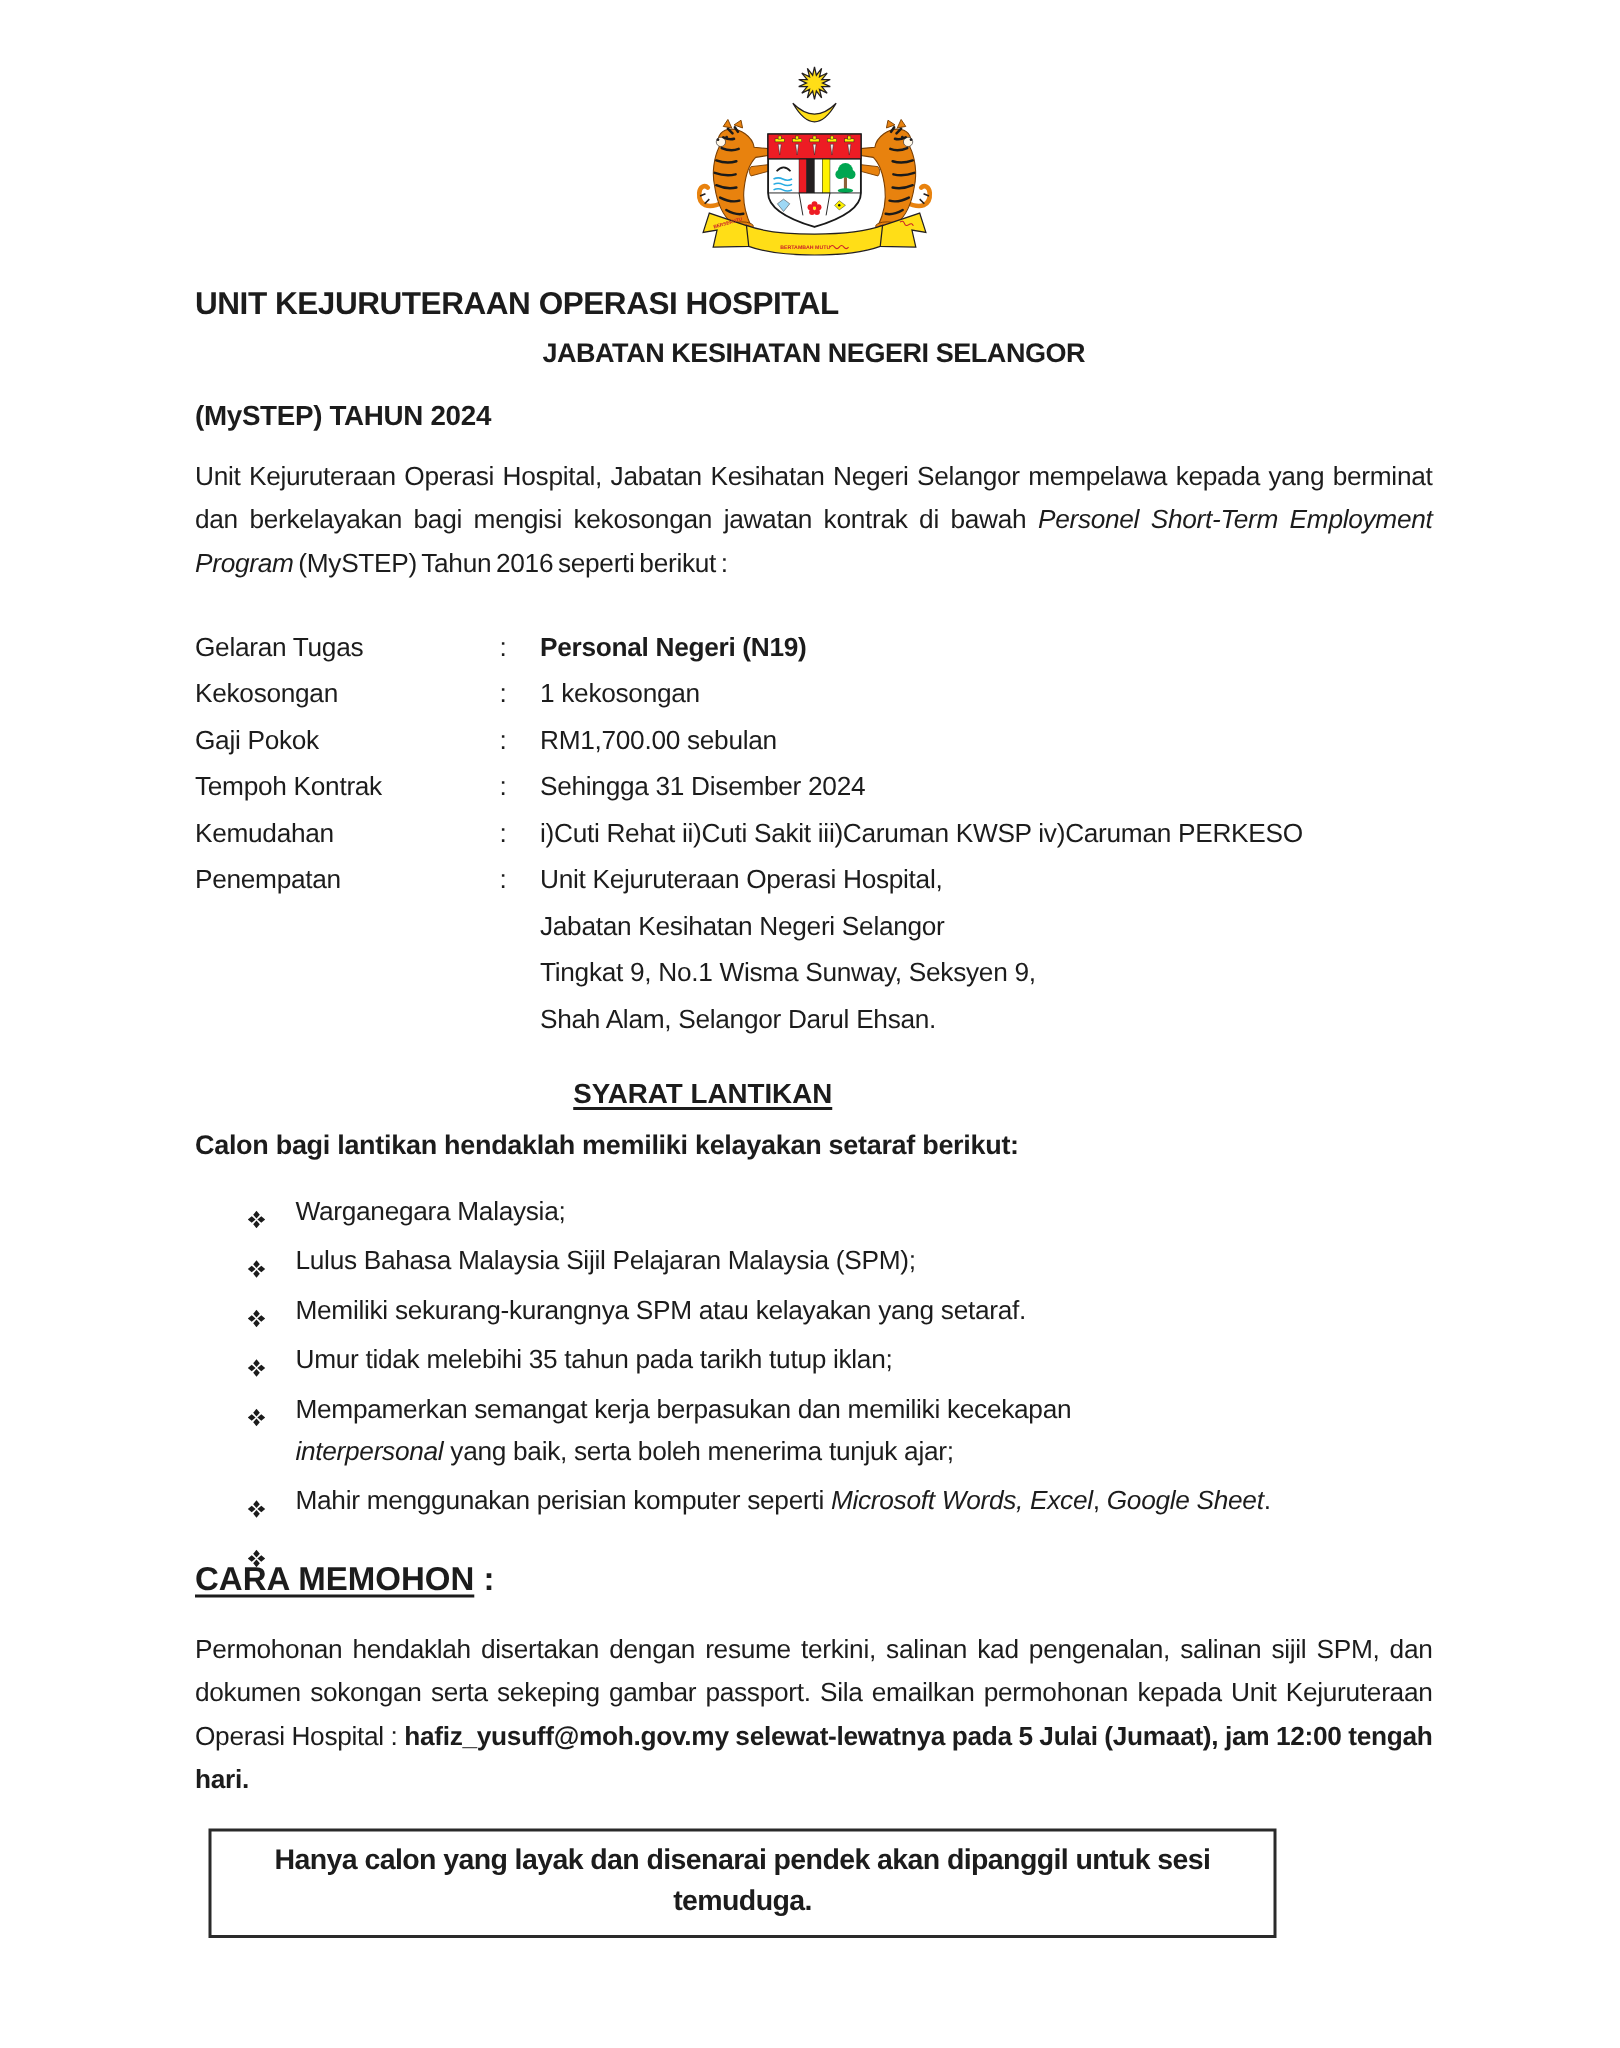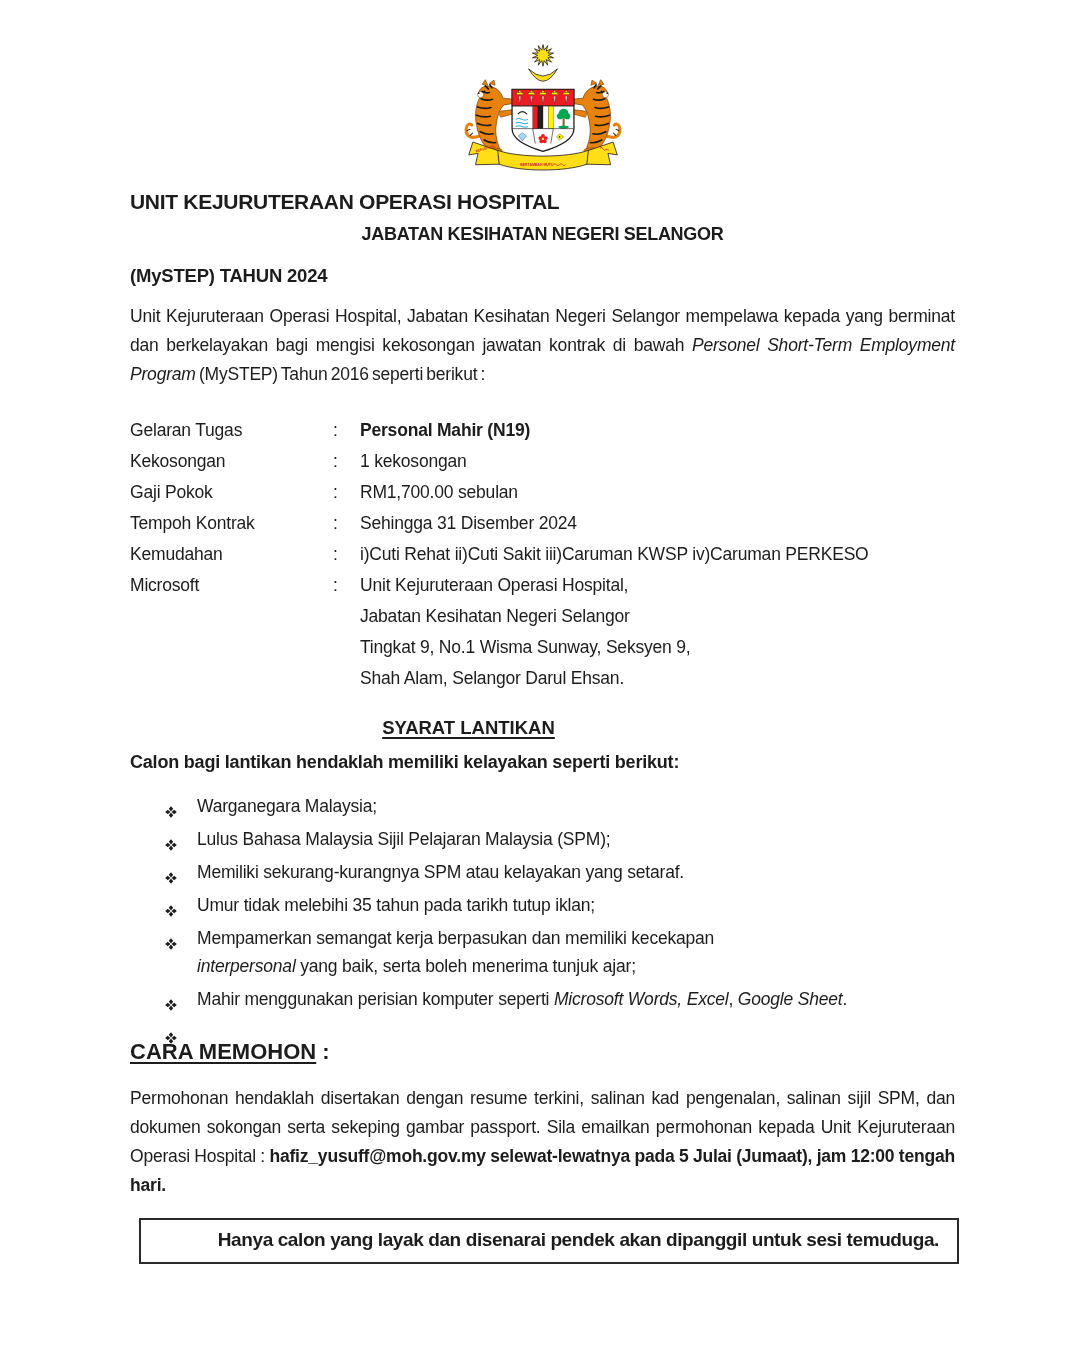--- a/index.html
+++ b/index.html
@@ -52,23 +52,23 @@
   }
   ul.req-list .bullet-ico { position:absolute; left:35px; top:6px; }
 
   
   h4.cara-heading { margin-top:24px; font-size:22px; font-weight:bold; line-height:29px; }
   h4.cara-heading .u { text-decoration:underline; text-decoration-thickness:2px; text-underline-offset:3px; }
   p.cara-para { margin-top:18px; text-align:justify; }
 
   
   .notice-box {
-    margin-top:18px; margin-left:9px; width:820px;
+    margin-top:18px; margin-left:9px; width:712px;
     border:2px solid #2a2a2a; padding:6px 18px 9px;
-    text-align:right; font-weight:bold; font-size:19px; letter-spacing:-0.4px; line-height:27px;
+    text-align:center; font-weight:bold; font-size:19px; letter-spacing:-0.4px; line-height:27px;
   }
 </style>
 </head>
 <body>
 
 <div class="page">
   <div class="content">
 
     <div class="crest-wrap">
       <svg width="186" height="132" viewBox="0 0 180 128">
@@ -181,50 +181,50 @@
 
     <div class="advert-heading">
       <div>(MySTEP) TAHUN 2024</div>
     </div>
 
     <p class="intro body-text"><span>Unit Kejuruteraan Operasi Hospital, Jabatan Kesihatan Negeri Selangor mempelawa kepada yang berminat dan berkelayakan bagi mengisi kekosongan jawatan kontrak di bawah </span><span class="it">Personel Short-Term Employment Program</span><span> (MySTEP) Tahun 2016 seperti berikut :</span></p>
 
     <div class="details">
       <div class="cell">Gelaran Tugas</div>
       <div class="cell">:</div>
-      <div class="cell val-bold">Personal Mahir (N19)</div>
+      <div class="cell val-bold">Personal Negeri (N19)</div>
 
       <div class="cell">Kekosongan</div>
       <div class="cell">:</div>
       <div class="cell">1 kekosongan</div>
 
       <div class="cell">Gaji Pokok</div>
       <div class="cell">:</div>
       <div class="cell">RM1,700.00 sebulan</div>
 
       <div class="cell">Tempoh Kontrak</div>
       <div class="cell">:</div>
       <div class="cell">Sehingga 31 Disember 2024</div>
 
       <div class="cell">Kemudahan</div>
       <div class="cell">:</div>
       <div class="cell">i)Cuti Rehat  ii)Cuti Sakit iii)Caruman KWSP iv)Caruman PERKESO</div>
 
-      <div class="cell">Microsoft</div>
+      <div class="cell">Penempatan</div>
       <div class="cell">:</div>
       <div class="cell">
         <div>Unit Kejuruteraan Operasi Hospital,</div>
         <div>Jabatan Kesihatan Negeri Selangor</div>
         <div>Tingkat 9, No.1 Wisma Sunway, Seksyen 9,</div>
         <div>Shah Alam, Selangor Darul Ehsan.</div>
       </div>
     </div>
 
     <h3 class="syarat-heading"><span>SYARAT LANTIKAN</span></h3>
-    <p class="calon-intro">Calon bagi lantikan hendaklah memiliki kelayakan seperti berikut:</p>
+    <p class="calon-intro">Calon bagi lantikan hendaklah memiliki kelayakan setaraf berikut:</p>
 
     <ul class="req-list">
       <li>
         <span class="bullet-ico"><svg width="12" height="12" viewBox="0 0 12 12">
               <polygon points="6,0.2 8.2,2.8 6,5.4 3.8,2.8" fill="#1c1c1c"></polygon>
               <polygon points="6,6.6 8.2,9.2 6,11.8 3.8,9.2" fill="#1c1c1c"></polygon>
               <polygon points="0.2,6 2.8,3.8 5.4,6 2.8,8.2" fill="#1c1c1c"></polygon>
               <polygon points="6.6,6 9.2,3.8 11.8,6 9.2,8.2" fill="#1c1c1c"></polygon>
             </svg></span>
         <span>Warganegara Malaysia;</span>

